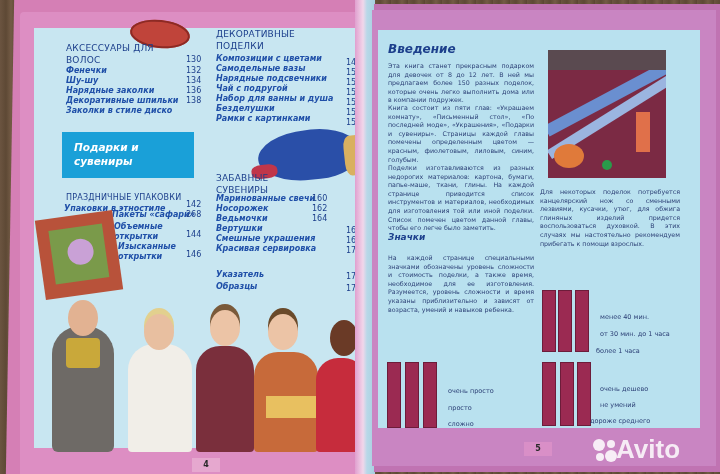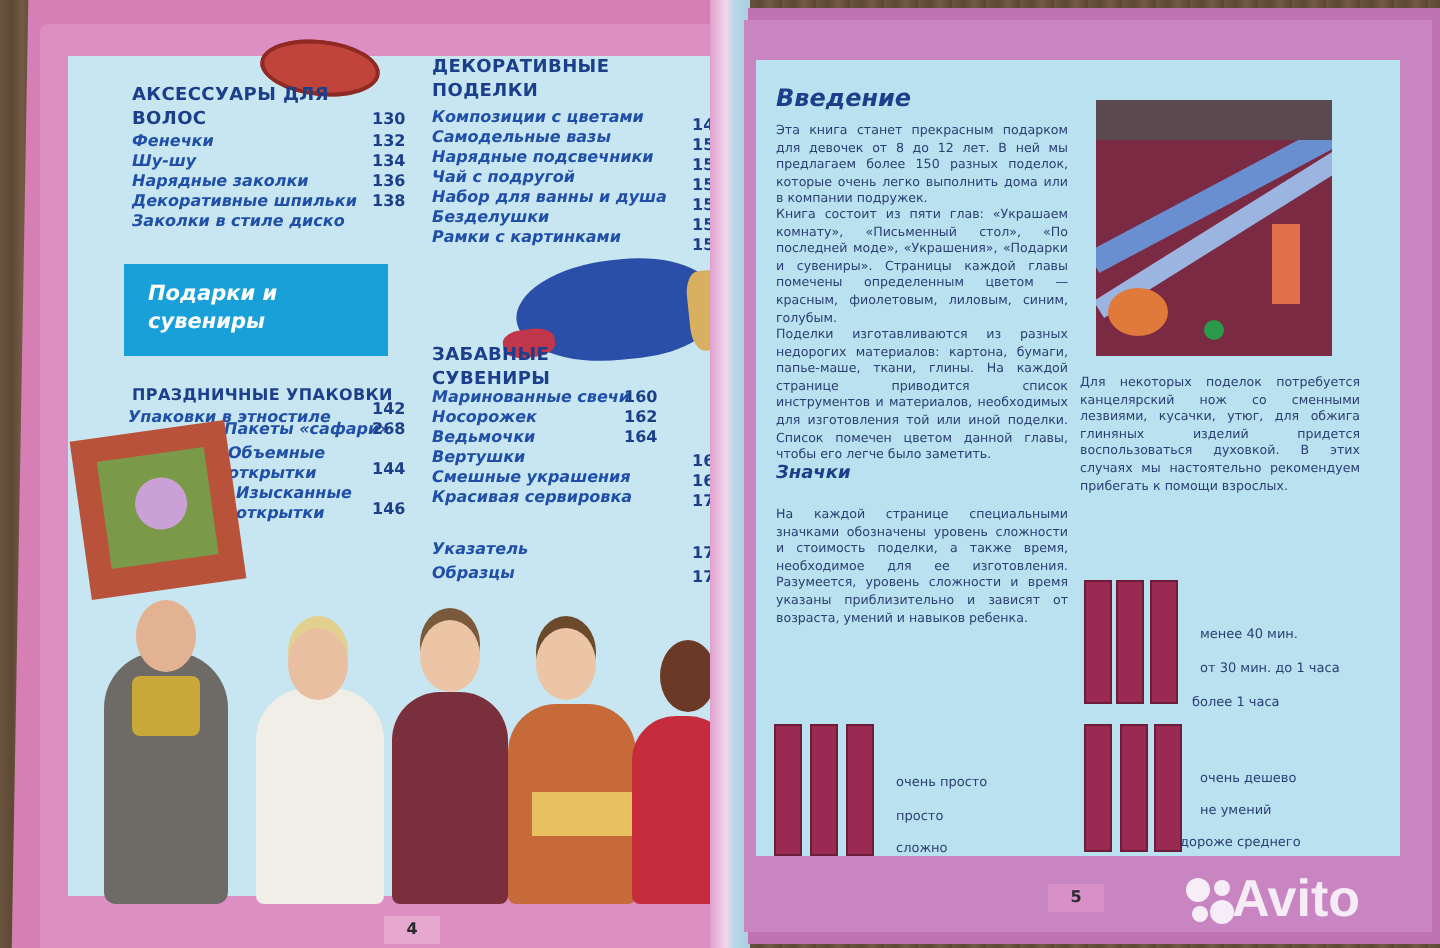--- a/index.html
+++ b/index.html
@@ -6,23 +6,23 @@
 html,body{width:720px;height:474px;overflow:hidden;background:#5a4634}
 body{font-family:"DejaVu Sans",sans-serif;position:relative}
 .wood{position:absolute;inset:0;background:repeating-linear-gradient(90deg,#6b5440 0,#5e4935 6px,#735b45 11px,#5a4532 17px)}
 .left-cover{position:absolute;left:10px;top:0;width:360px;height:474px;background:#d57fb5;transform:skewX(-1deg)}
 .left-page{position:absolute;left:20px;top:12px;width:350px;height:462px;background:#dd8ec3;border-top-left-radius:4px}
 .left-inner{position:absolute;left:34px;top:28px;width:330px;height:420px;background:#c8e6f1}
 .right-cover{position:absolute;left:360px;top:4px;width:352px;height:468px;background:#c073b2}
 .right-page{position:absolute;left:362px;top:10px;width:344px;height:456px;background:#c985c2}
 .right-inner{position:absolute;left:368px;top:30px;width:330px;height:398px;background:#b9e1ef}
 .spine{position:absolute;left:355px;top:0;width:20px;height:474px;background:linear-gradient(90deg,#e0a0cf,#f2d6ea 40%,#b8d8e8 60%,#a8cfe0)}
-.toc-cat{position:absolute;font-weight:bold;color:#1c3f8c;font-size:9px;line-height:12px;letter-spacing:.2px}
+.toc-cat{position:absolute;font-weight:normal;color:#1c3f8c;font-size:9px;line-height:12px;letter-spacing:.2px}
 .toc-item{position:absolute;font-weight:bold;font-style:italic;color:#1f4fa8;font-size:8px;line-height:10px;white-space:nowrap}
-.toc-num{position:absolute;color:#1c3f8c;font-size:8px;font-weight:bold}
+.toc-num{position:absolute;color:#1c3f8c;font-size:8px;font-weight:normal}
 .section-box{position:absolute;left:62px;top:132px;width:132px;height:46px;background:#1aa0d8}
 .section-box span{position:absolute;left:12px;top:8px;color:#fff;font-style:italic;font-weight:bold;font-size:10.5px;line-height:14px;width:120px}
 .page-num{position:absolute;height:14px;width:28px;text-align:center;font-size:8px;font-weight:bold;color:#2a2a2a;line-height:14px}
 .h1{position:absolute;left:388px;top:42px;font-weight:bold;font-style:italic;font-size:12px;color:#1c3f8c}
 .h2{position:absolute;left:388px;top:232px;font-weight:bold;font-style:italic;font-size:9px;color:#1c3f8c}
 .para{position:absolute;font-size:6.3px;line-height:8.6px;color:#2b3f75;text-align:justify}
 .bar{position:absolute;width:14px;background:#9b2a52;border:1px solid #6d1c3a}
 .legend{position:absolute;font-size:6.5px;color:#2b3f75;white-space:nowrap}
 .photo{position:absolute}
 .avito{position:absolute;left:616px;top:434px;color:#fff;font-weight:bold;font-size:26px;opacity:.85;font-family:"Liberation Sans",sans-serif}

